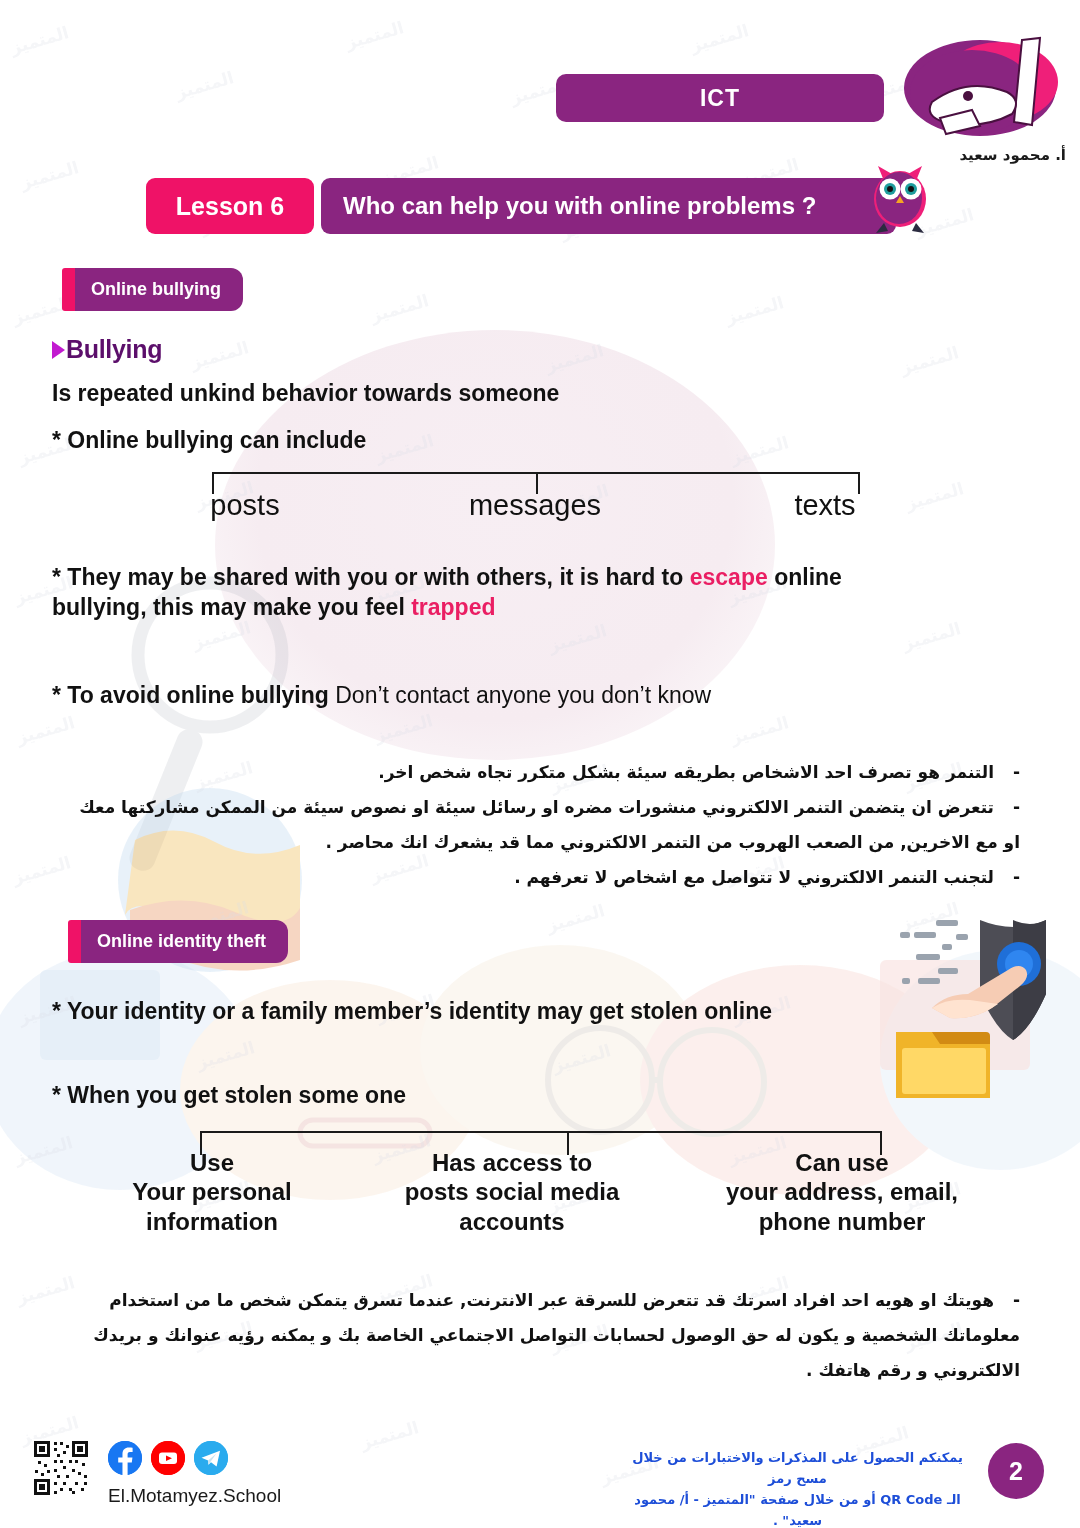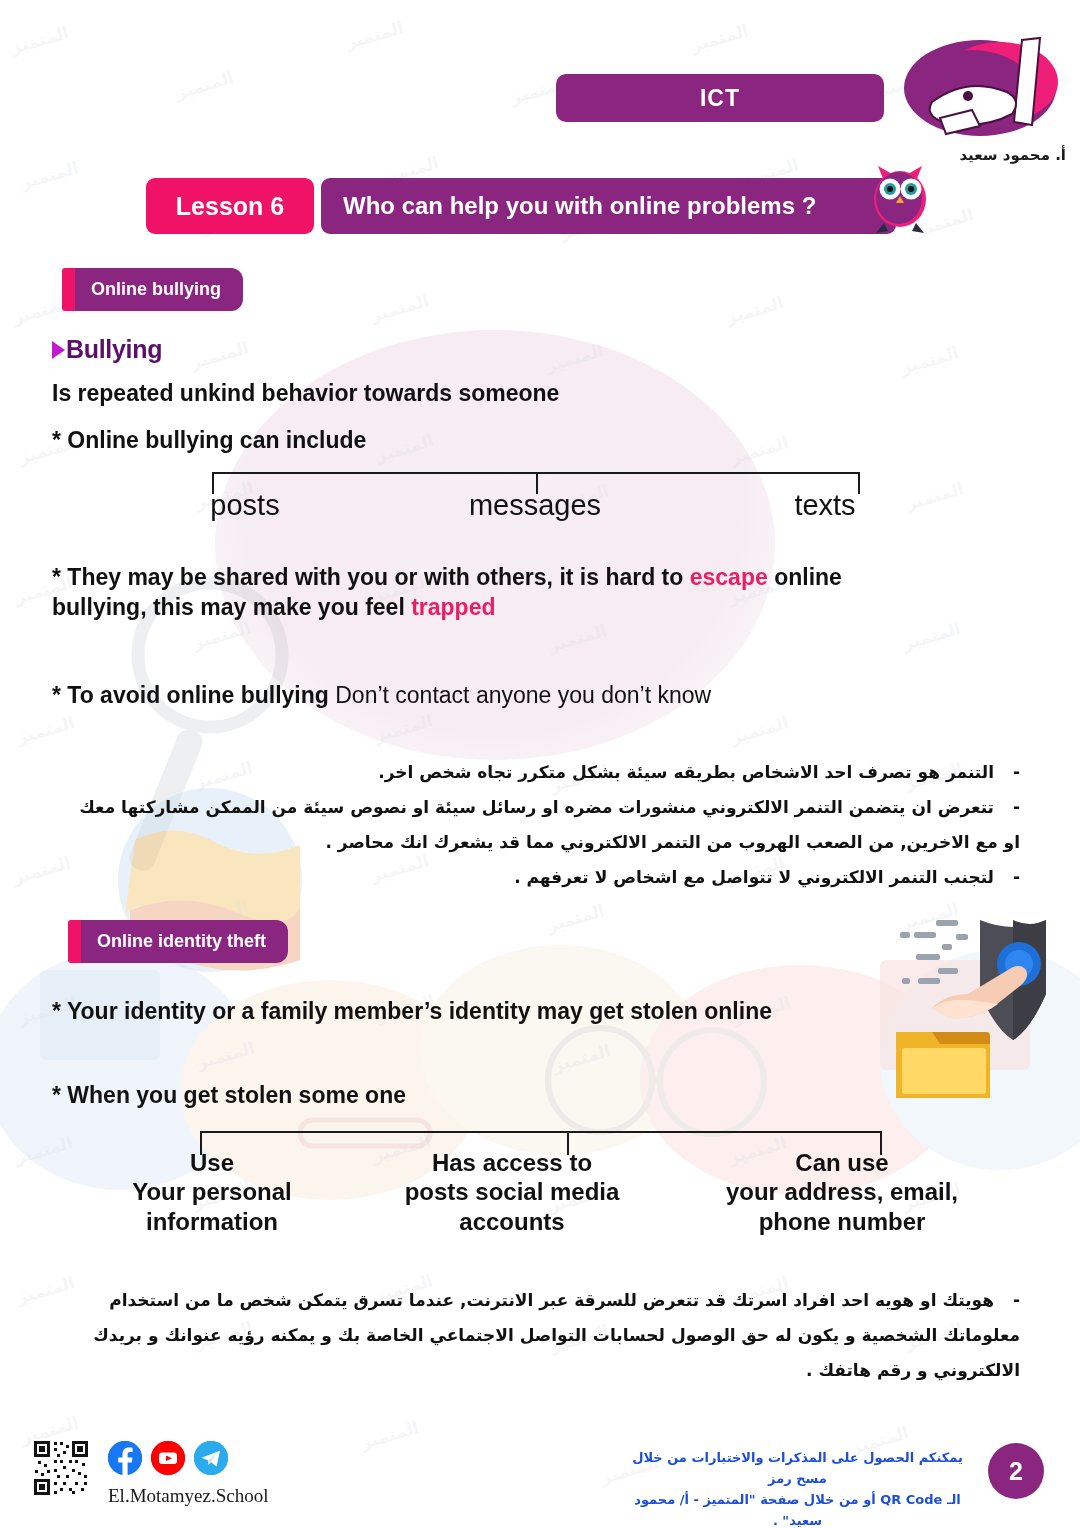--- a/index.html
+++ b/index.html
@@ -241,21 +241,21 @@
   .footer { position: absolute; left: 0; top: 1425px; width: 1080px; height: 103px; }
   .qr { position: absolute; left: 32px; top: 14px; width: 58px; height: 58px; }
   .social-row { position: absolute; left: 108px; top: 16px; display: flex; gap: 9px; }
   .social-ico { width: 34px; height: 34px; border-radius: 50%; position: relative; }
   .handle {
     position: absolute;
     left: 108px;
     top: 60px;
     font-size: 19px;
     color: #1a1a1a;
-    font-family: Liberation Serif, serif;
+    font-family: Liberation Sans, sans-serif;
   }
   .foot-ar {
     position: absolute;
     left: 620px;
     top: 22px;
     width: 355px;
     direction: rtl;
     text-align: center;
     font-family: "DejaVu Sans", sans-serif;
     font-size: 13px;

